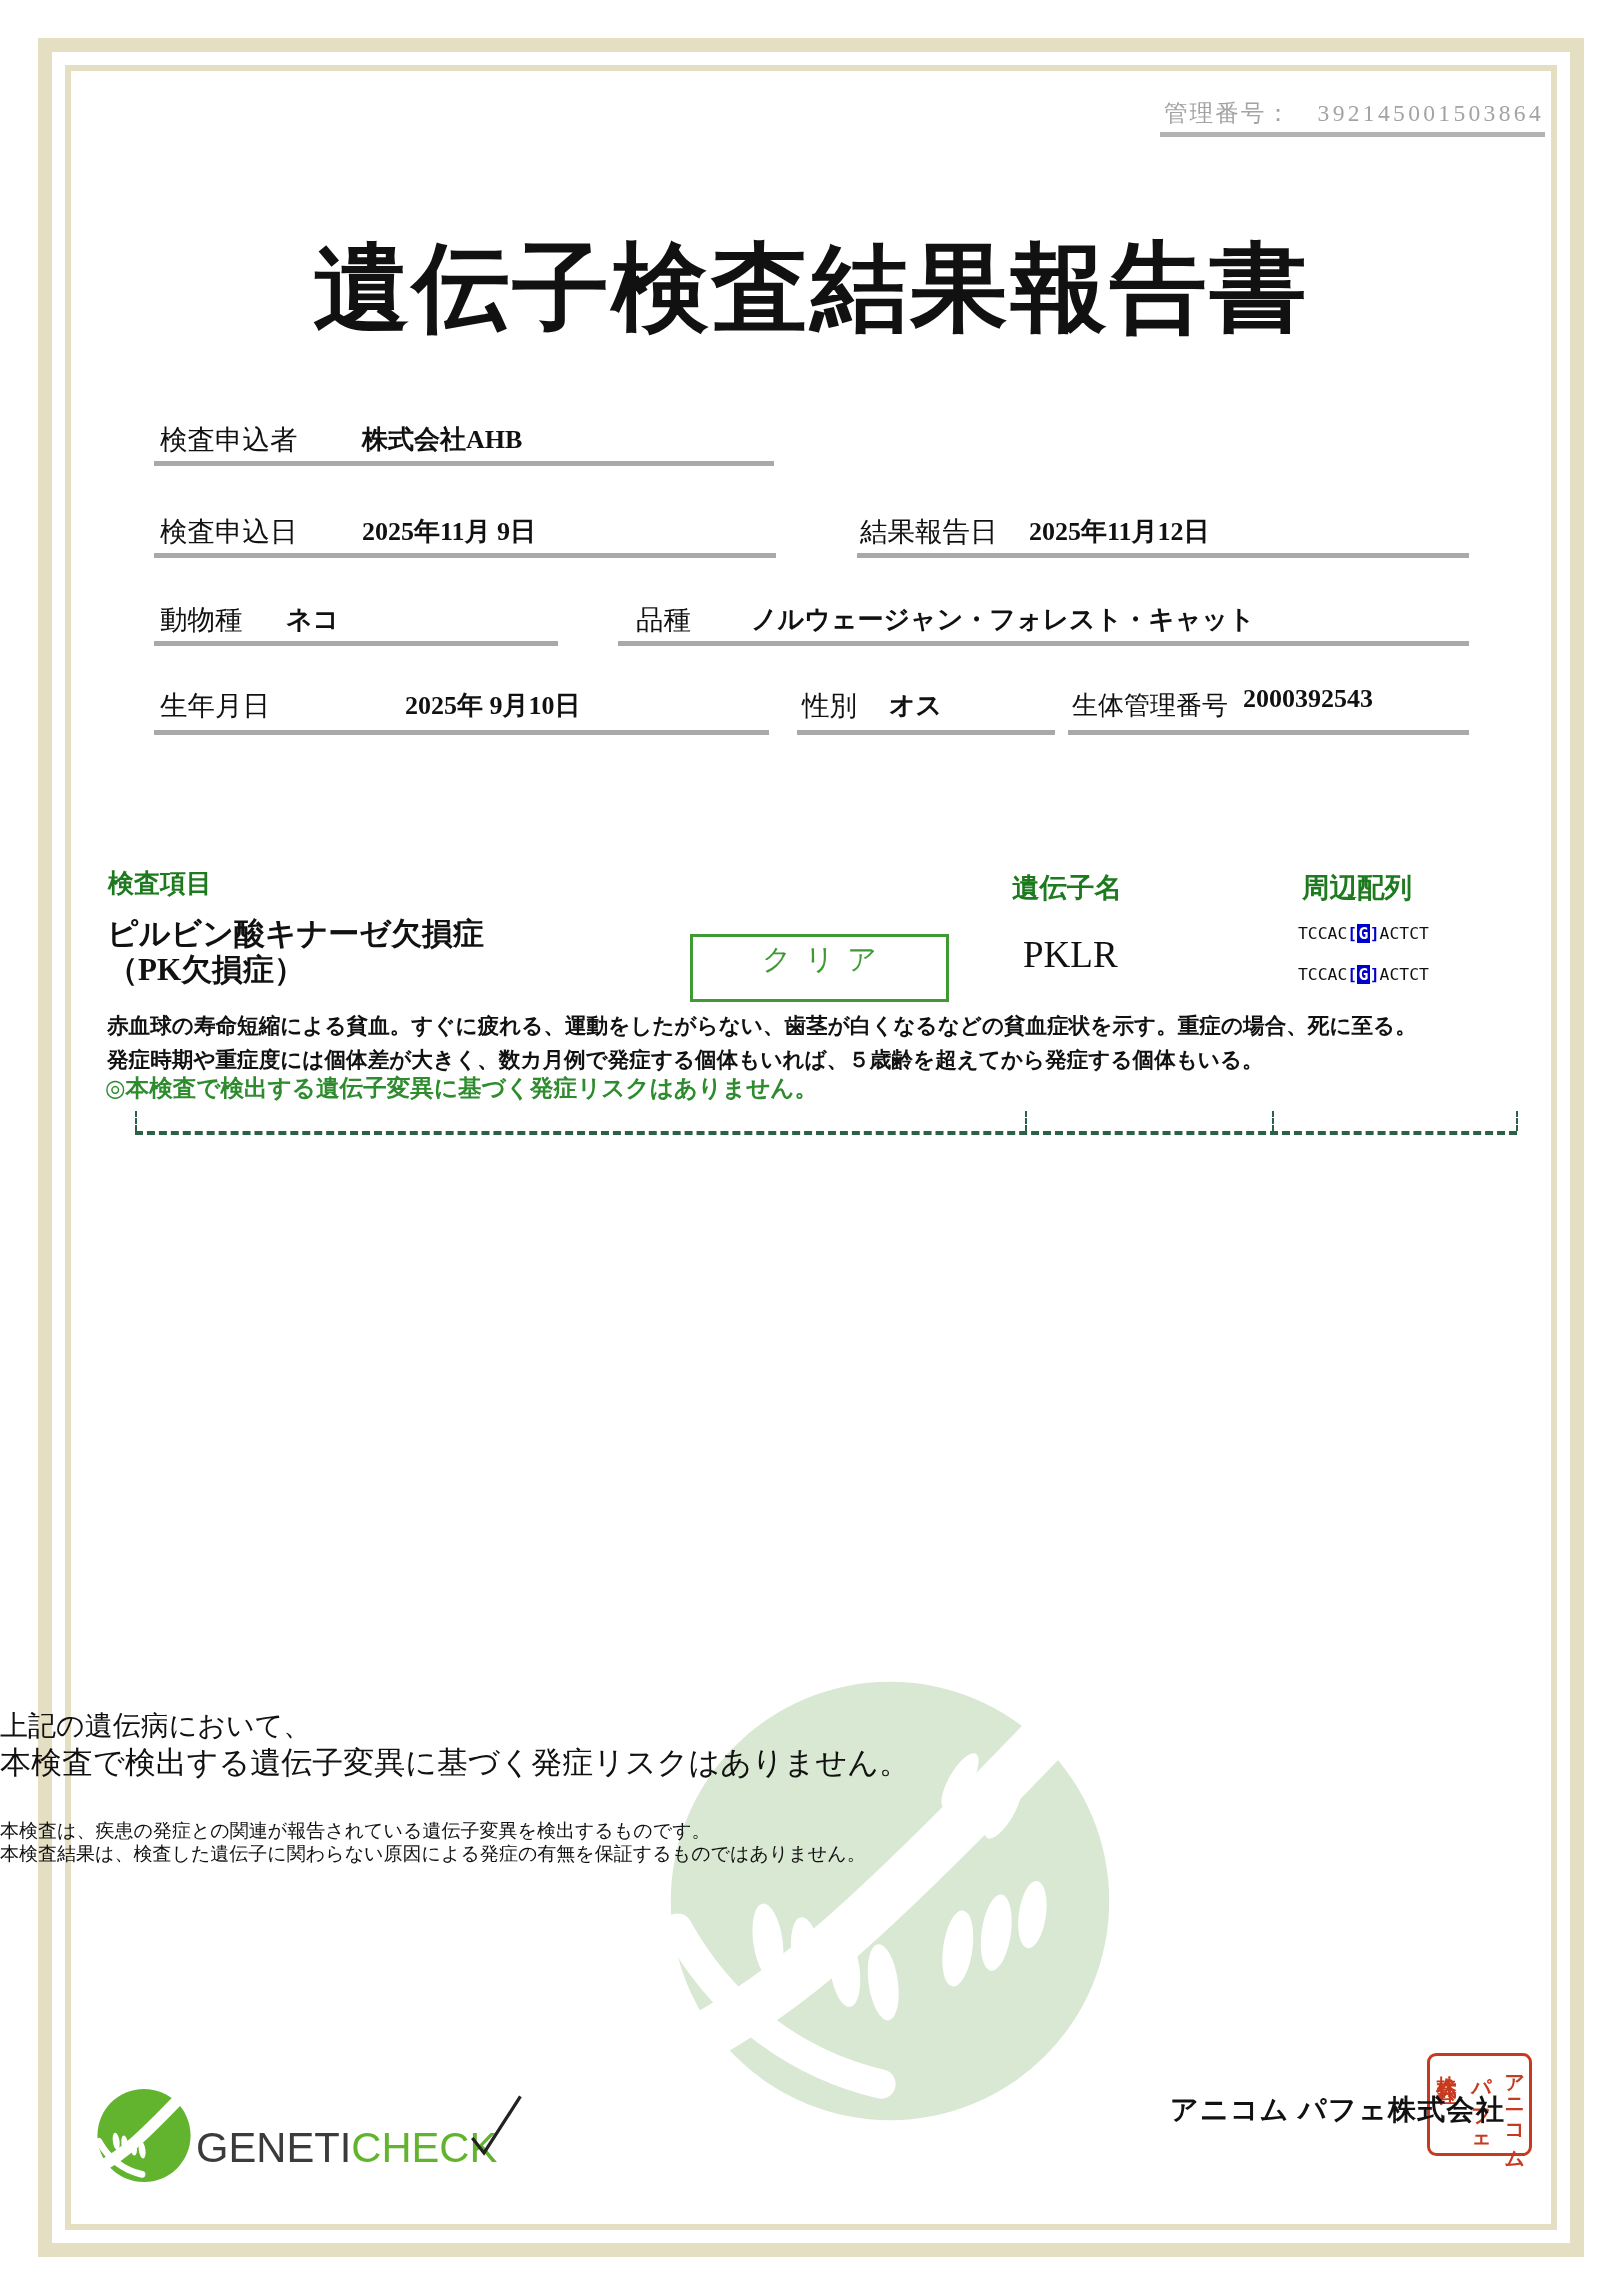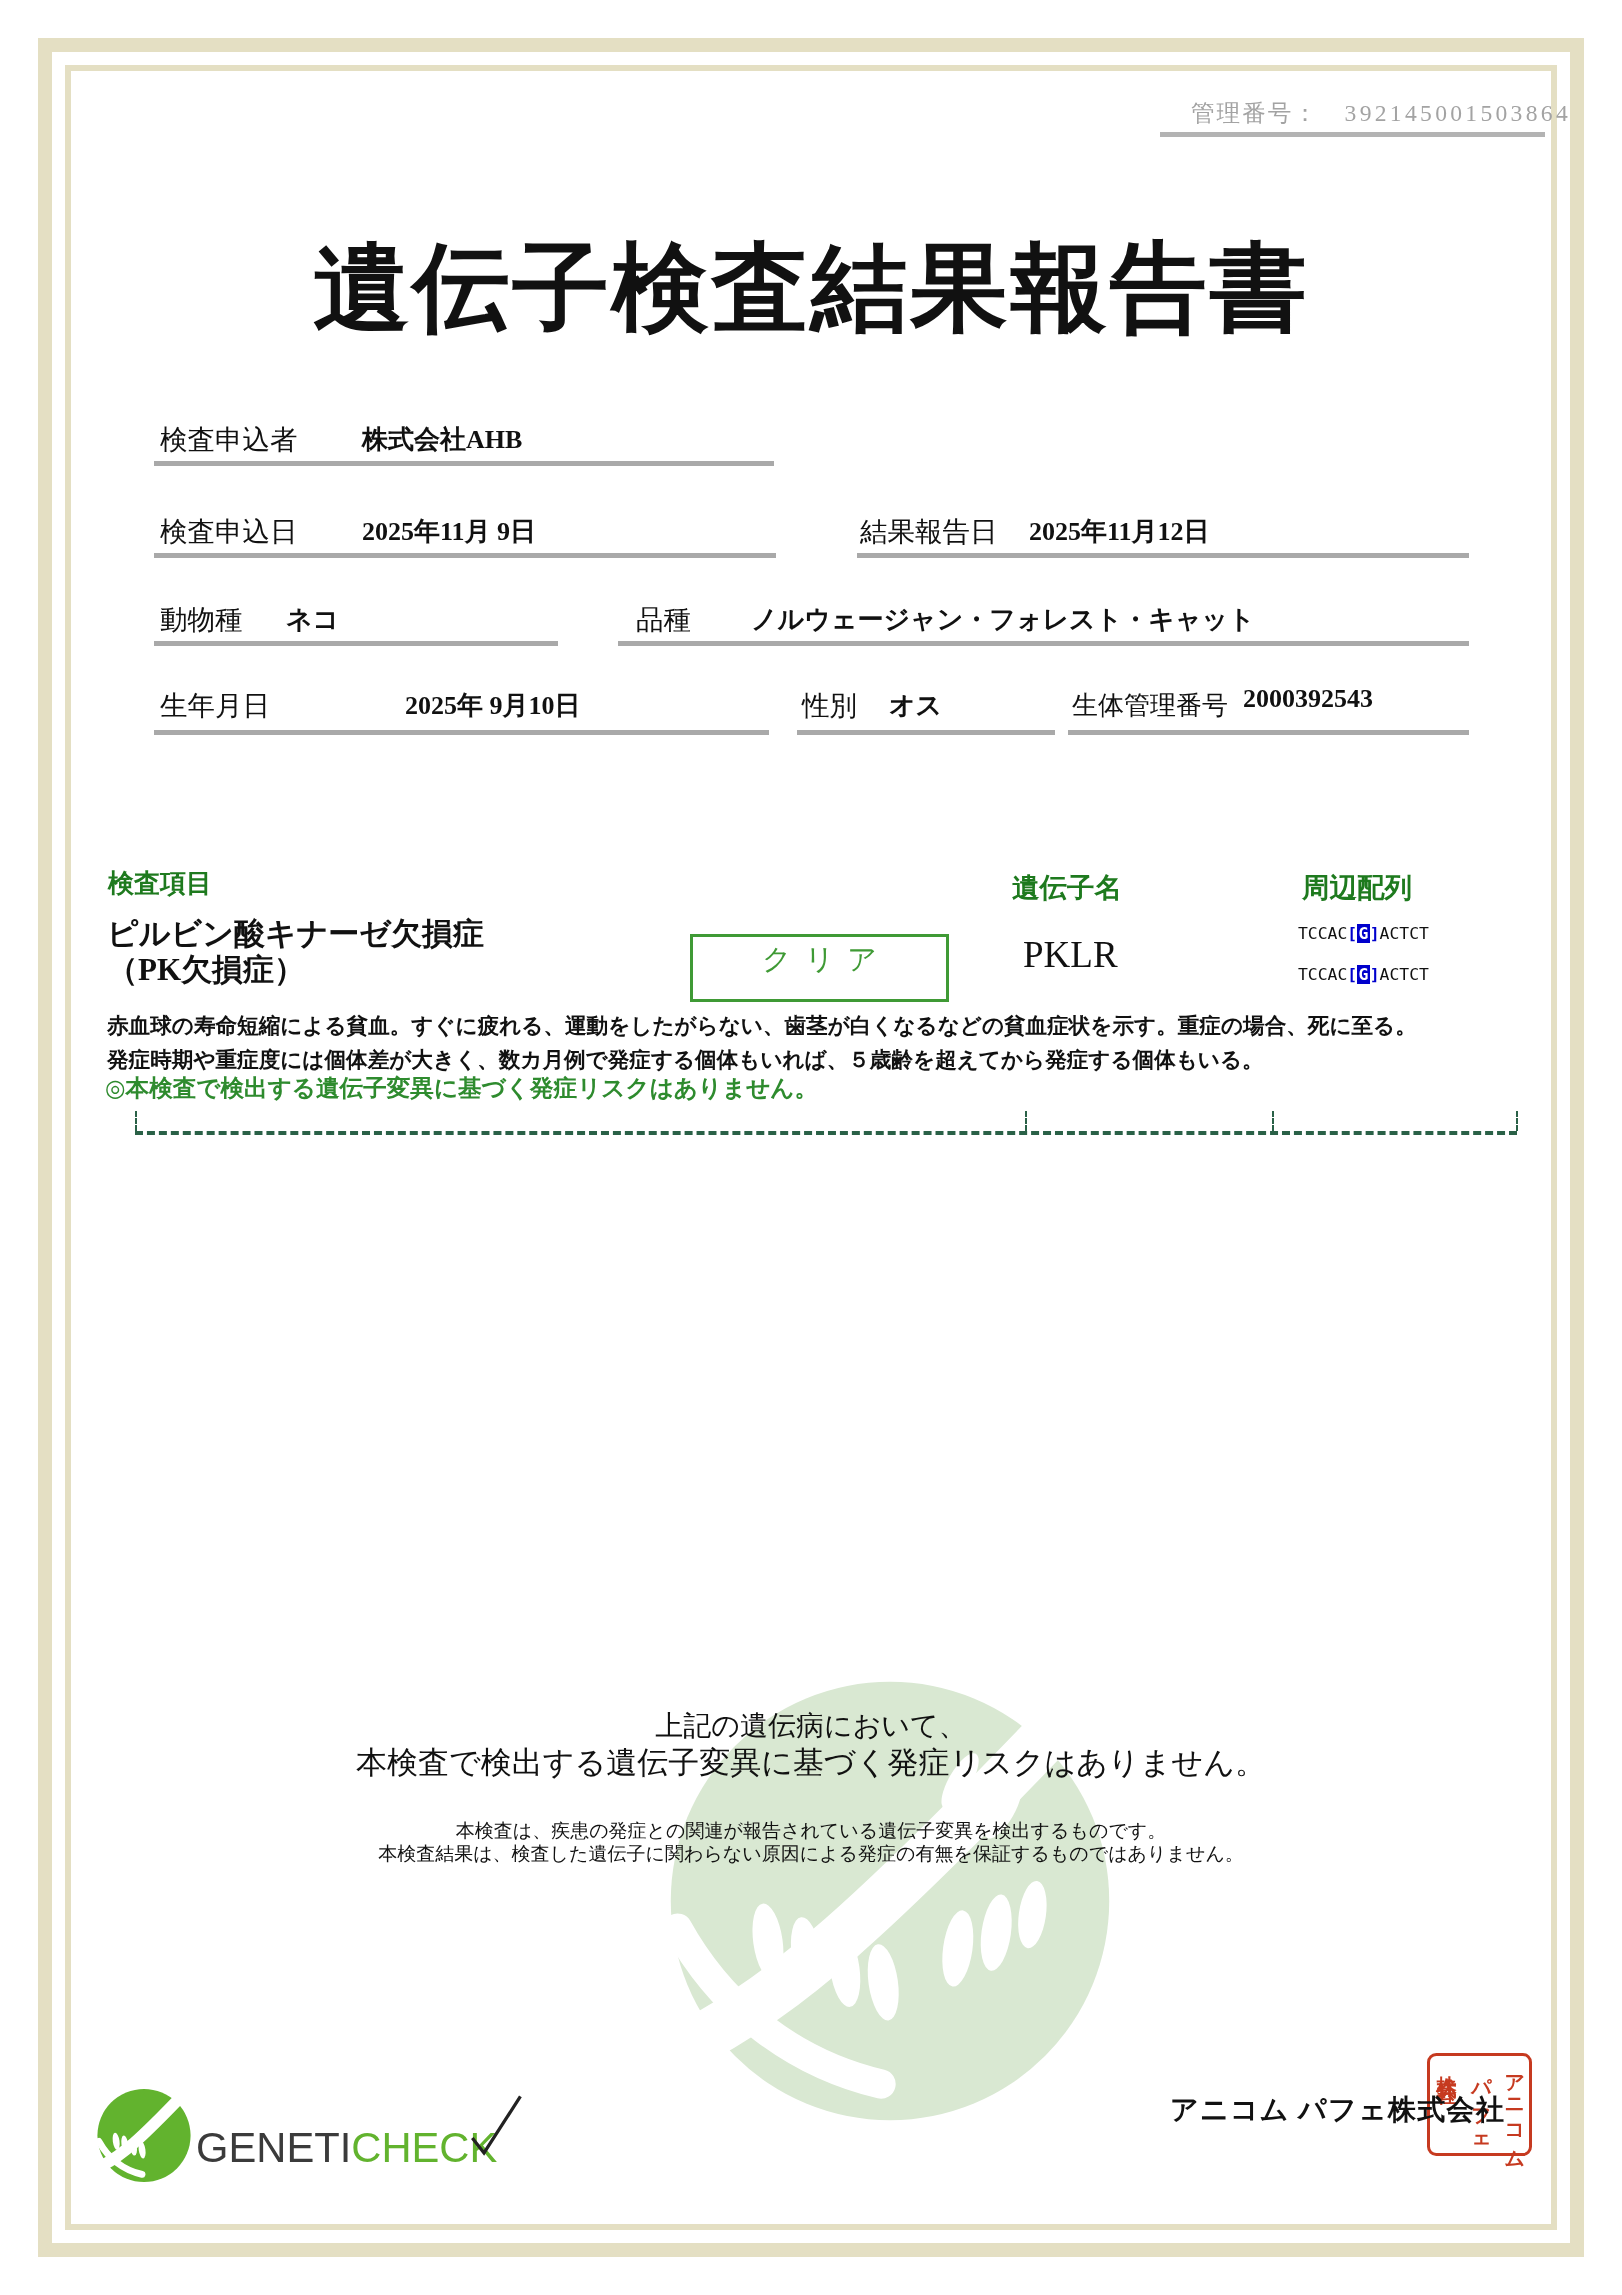--- a/index.html
+++ b/index.html
@@ -22,21 +22,21 @@
     overflow:hidden;
     font-family:"Liberation Serif","DejaVu Serif",serif;
     color:#111;
   }
   .frame-outer{position:absolute;top:38px;left:38px;right:38px;bottom:38px;border:14.4px solid var(--beige);}
   .frame-inner{position:absolute;top:65px;left:65px;right:65px;bottom:65px;border:6.5px solid var(--beige);}
 
   .abs{position:absolute;}
 
   
-  .mgmt-line{top:97px;left:1074px;width:497px;text-align:right;font-size:23.6px;color:#a3a3a3;letter-spacing:2px;white-space:nowrap;}
+  .mgmt-line{top:97px;left:1047px;width:497px;text-align:right;font-size:23.6px;color:#a3a3a3;letter-spacing:2px;white-space:nowrap;}
   .mgmt-num{letter-spacing:3.3px;}
   .mgmt-bar{top:132px;left:1160px;width:385px;height:4.6px;background:#b3b3b3;}
   .doc-title{top:224px;left:0;width:100%;text-align:center;font-size:97px;font-weight:bold;letter-spacing:2.6px;white-space:nowrap;}
 
   
   .f-label{font-size:27.5px;font-weight:normal;white-space:nowrap;}
   .f-value{font-size:26px;font-weight:bold;white-space:nowrap;}
   .u-bar{height:5.2px;background:var(--gray-bar);}
 
   
@@ -53,21 +53,21 @@
   .seq{font-family:"DejaVu Sans Mono",monospace;font-size:16.4px;color:#111;white-space:nowrap;letter-spacing:0px;text-align:right;}
   .seq-bracket{color:var(--blue);font-weight:bold;}
   .seq-base{background:var(--blue);color:#ffffff;font-weight:bold;padding:0 1.3px;}
   .desc{font-size:21.6px;font-weight:bold;white-space:nowrap;}
   .risk-note{font-size:23.6px;font-weight:bold;color:var(--green-note);white-space:nowrap;}
 
   .dash-v{width:0;height:19.6px;border-left:2px dashed var(--dash-green);top:1111px;}
   .dash-h{top:1131px;left:135px;width:1382px;height:0;border-top:4.6px dashed var(--dash-green);}
 
   
-  .sum-sans{left:0;width:100%;text-align:center;font-family:"Liberation Sans","DejaVu Sans",sans-serif;white-space:nowrap;z-index:2;}
+  .sum-sans{left:0;width:100%;text-align:left;font-family:"Liberation Sans","DejaVu Sans",sans-serif;white-space:nowrap;z-index:2;}
   .sum1{top:1707px;font-size:28px;}
   .sum2{top:1742px;font-size:31px;}
   .disc1{top:1818px;font-size:19px;}
   .disc2{top:1841px;font-size:19px;}
   .watermark{top:1675px;left:664px;width:452px;height:452px;z-index:1;}
 
   
   .logo-mark{top:2087px;left:96px;width:96px;height:97px;}
   .logo-text{top:2123px;left:196px;font-family:"Liberation Sans","DejaVu Sans",sans-serif;font-size:43px;letter-spacing:0px;white-space:nowrap;transform:scaleX(0.97);transform-origin:left;}
   .logo-geneti{color:#3b3b3b;}

